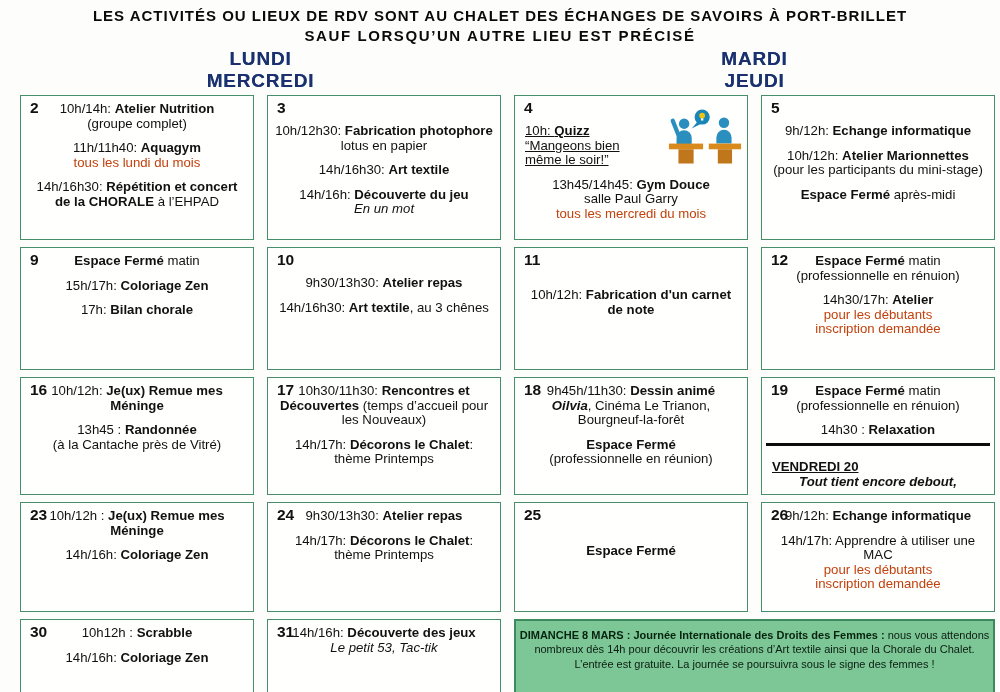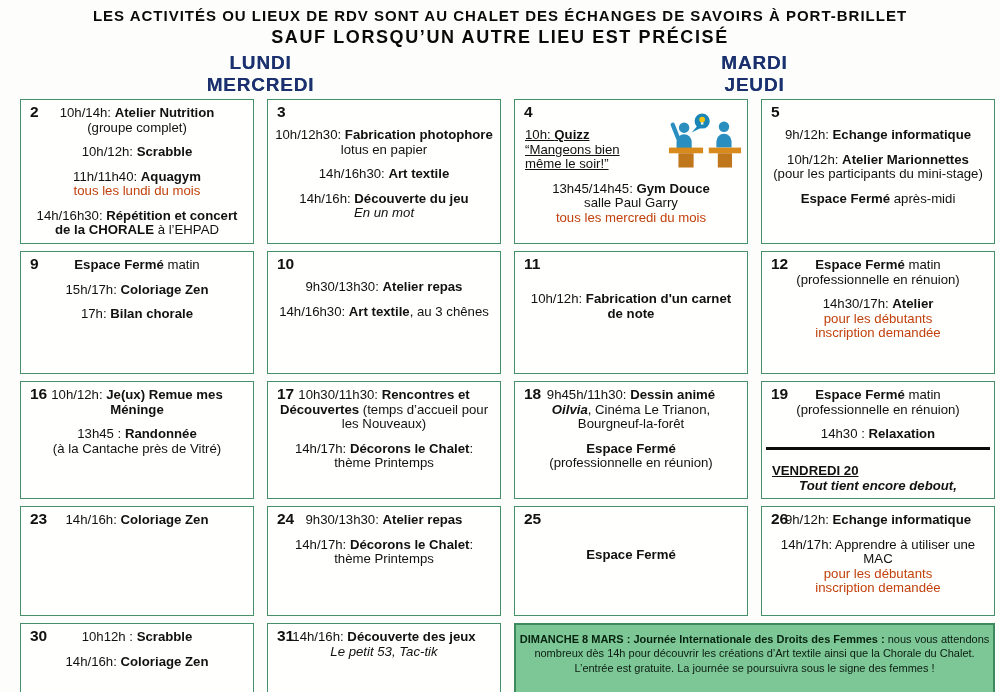--- a/index.html
+++ b/index.html
@@ -3,21 +3,21 @@
 <meta charset="utf-8">
 <style>
   * { margin:0; padding:0; box-sizing:border-box; }
   html,body { background:#ffffff; }
   .page {
     position:relative; width:1000px; height:692px; background:#fdfdfb;
     font-family:"Liberation Sans", sans-serif; color:#111; overflow:hidden;
   }
   .title { text-align:center; padding-top:7px; font-weight:bold; color:#0a0a0a; }
   .title .t1 { font-size:15px; letter-spacing:1.0px; white-space:nowrap; }
-  .title .t2 { font-size:18px; letter-spacing:1.6px; margin-top:3px; }
+  .title .t2 { font-size:15px; letter-spacing:1.6px; margin-top:3px; }
   .day-headers {
     display:grid; grid-template-columns:repeat(2,1fr); column-gap:13px;
     padding:2px 5px 0 20px; margin-top:2px;
   }
   .day {
     text-align:center; font-weight:bold; font-size:19px; letter-spacing:0.8px;
     color:#1d2f6e; text-shadow:0 0 0.6px #2a6f8f;
   }
   .grid {
     display:grid; grid-template-columns:repeat(4,1fr);
@@ -62,21 +62,20 @@
     <div class="day">MARDI</div>
     <div class="day">MERCREDI</div>
     <div class="day">JEUDI</div>
   </div>
   <div class="grid">
     <div class="cell cell-2">
         <span class="date">2</span>
         <div class="body">
           <div class="event"><span>10h/14h: </span><span class="b">Atelier Nutrition</span></div>
           <div class="cont"><span>(groupe complet)</span></div>
-          <div class="event"><span>10h/12h: </span><span class="b">Scrabble</span></div>
           <div class="event"><span>11h/11h40: </span><span class="b">Aquagym</span></div>
           <div class="cont"><span class="red">tous les lundi du mois</span></div>
           <div class="event"><span>14h/16h30: </span><span class="b">Répétition et concert de la CHORALE</span><span> à l’EHPAD</span></div>
         </div>
       </div>
       <div class="cell cell-3">
         <span class="date">3</span>
         <div class="body">
           <div class="event gap"><span>10h/12h30: </span><span class="b">Fabrication photophore</span><span> lotus en papier</span></div>
           <div class="event"><span>14h/16h30: </span><span class="b">Art textile</span></div>
@@ -179,20 +178,21 @@
           <div class="event"><span class="b">Espace Fermé</span><span> matin (professionnelle en rénuion)</span></div>
           <div class="event"><span>14h30 : </span><span class="b">Relaxation</span></div>
           <div class="divider"></div>
           <div class="event left"><span class="b">VENDREDI 20</span></div>
           <div class="cont"><span class="b i">Tout tient encore debout,</span></div>
         </div>
       </div>
       <div class="cell cell-23">
         <span class="date">23</span>
         <div class="body">
+          <div class="event"><span>10h/12h : </span><span class="b">Je(ux) Remue mes Méninge</span></div>
           <div class="event"><span>14h/16h: </span><span class="b">Coloriage Zen</span></div>
         </div>
       </div>
       <div class="cell cell-24">
         <span class="date">24</span>
         <div class="body">
           <div class="event"><span>9h30/13h30: </span><span class="b">Atelier repas</span></div>
           <div class="event"><span>14h/17h: </span><span class="b">Décorons le Chalet</span><span>: thème Printemps</span></div>
         </div>
       </div>

